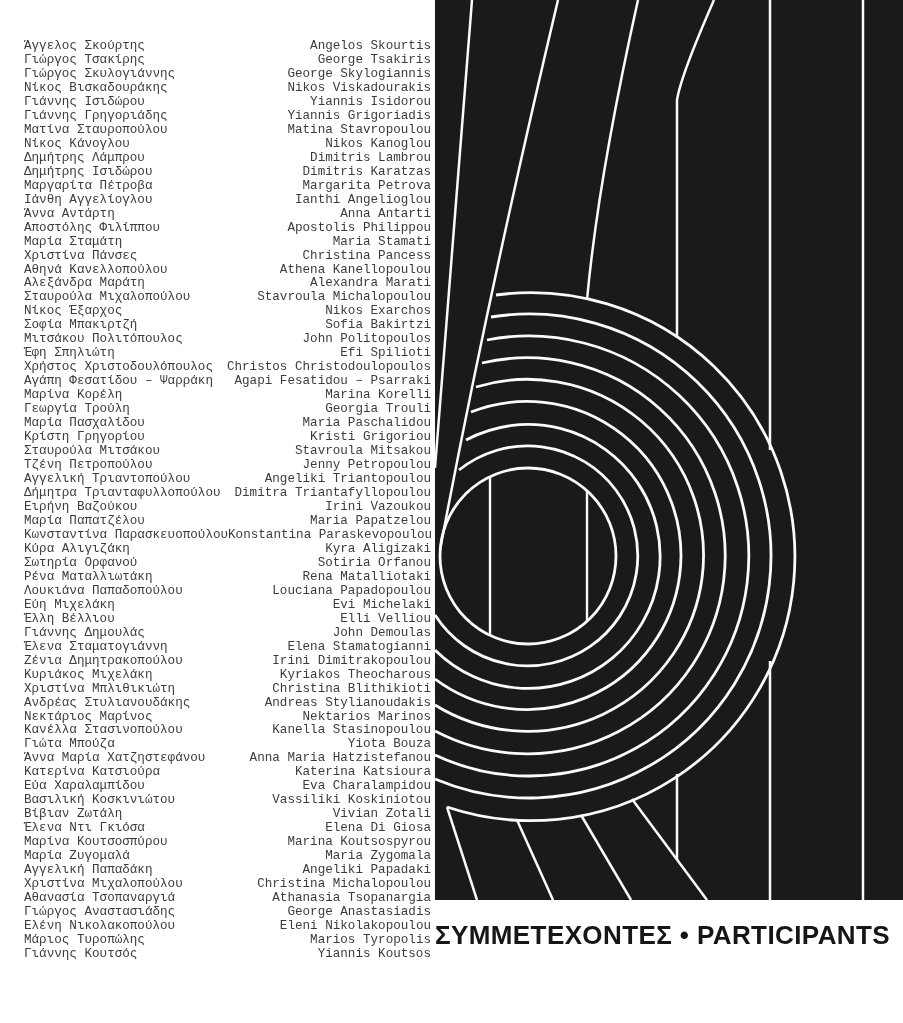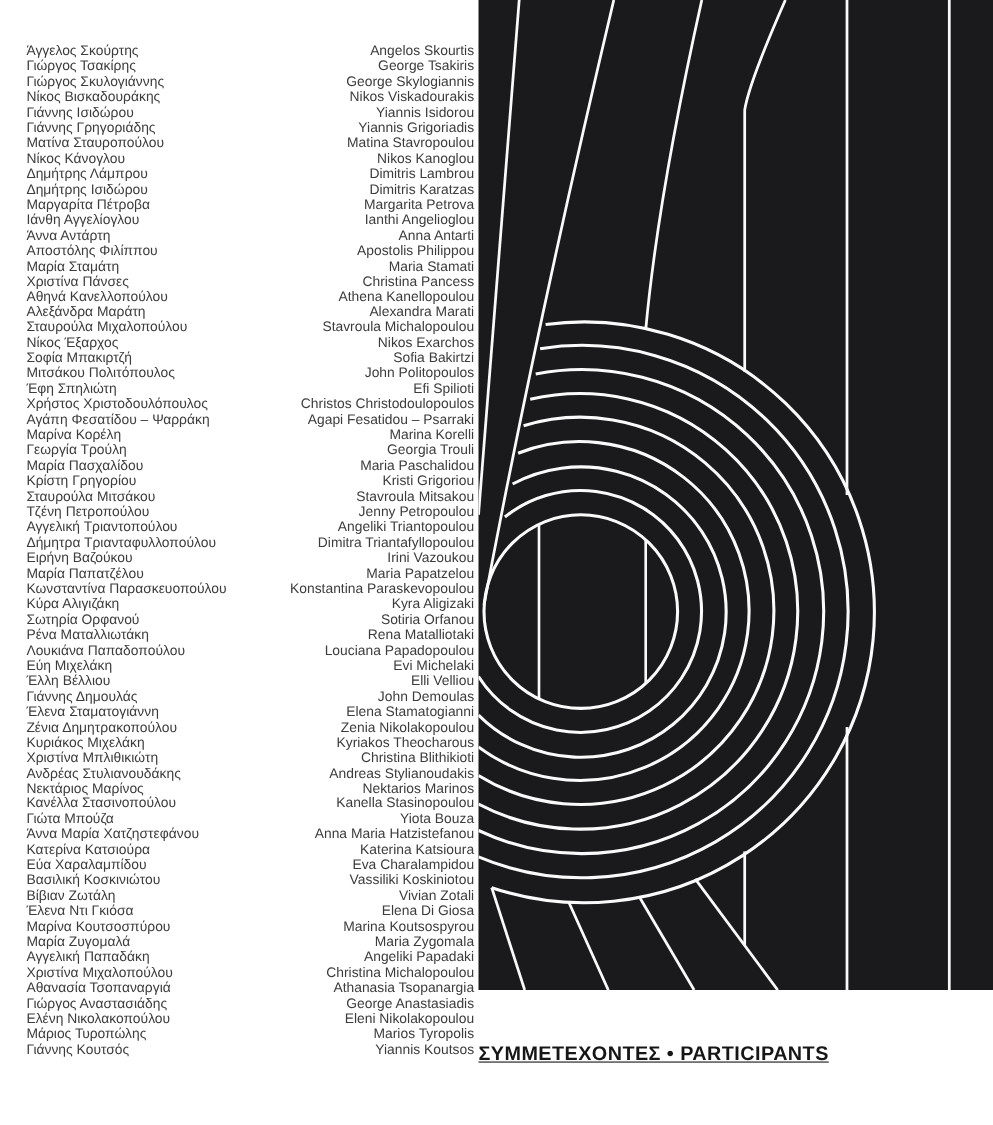--- a/index.html
+++ b/index.html
@@ -11,42 +11,42 @@
   html,body{margin:0;padding:0;background:#fff;}
   body{
     width:903px;height:1023px;position:relative;overflow:hidden;
     font-family:"Liberation Sans","DejaVu Sans",sans-serif;
   }
   .page{position:absolute;inset:0;background:#ffffff;}
 
   
   .names{
     position:absolute;left:24px;top:40px;width:407px;
-    display:flex;flex-direction:column;
+    display:flex;flex-direction:column;font-family:Liberation Mono, monospace;
   }
   .name-row{
     display:flex;justify-content:space-between;align-items:baseline;
     height:13.97px;line-height:13.97px;font-size:12.6px;color:var(--name-color);
     white-space:nowrap;
   }
   .name-gr{text-align:left;}
   .name-en{text-align:right;}
 
   
   .panel{
     position:absolute;left:435px;top:0;width:468px;height:900px;
     background:var(--panel-bg);
   }
   .panel svg{display:block;width:468px;height:900px;}
 
   
   .caption{
-    position:absolute;left:435px;top:948px;width:468px;
-    font-size:18px;font-weight:700;letter-spacing:.4px;
-    color:var(--heading-color);white-space:nowrap;text-decoration:underline;
+    position:absolute;left:435px;top:920px;width:468px;
+    font-size:26px;font-weight:700;letter-spacing:.4px;
+    color:var(--heading-color);white-space:nowrap;
   }
 </style>
 </head>
 <body>
 
 <div class="page">
 
   <div class="names" id="names-list">
 
   <div class="name-row">
@@ -220,21 +220,21 @@
       <div class="name-row">
         <span class="name-gr">Γιάννης Δημουλάς</span>
         <span class="name-en">John Demoulas</span>
       </div>
       <div class="name-row">
         <span class="name-gr">Έλενα Σταματογιάννη</span>
         <span class="name-en">Elena Stamatogianni</span>
       </div>
       <div class="name-row">
         <span class="name-gr">Ζένια Δημητρακοπούλου</span>
-        <span class="name-en">Zenia Nikolakopoulou</span>
+        <span class="name-en">Irini Dimitrakopoulou</span>
       </div>
       <div class="name-row">
         <span class="name-gr">Κυριάκος Μιχελάκη</span>
         <span class="name-en">Kyriakos Theocharous</span>
       </div>
       <div class="name-row">
         <span class="name-gr">Χριστίνα Μπλιθικιώτη</span>
         <span class="name-en">Christina Blithikioti</span>
       </div>
       <div class="name-row">

